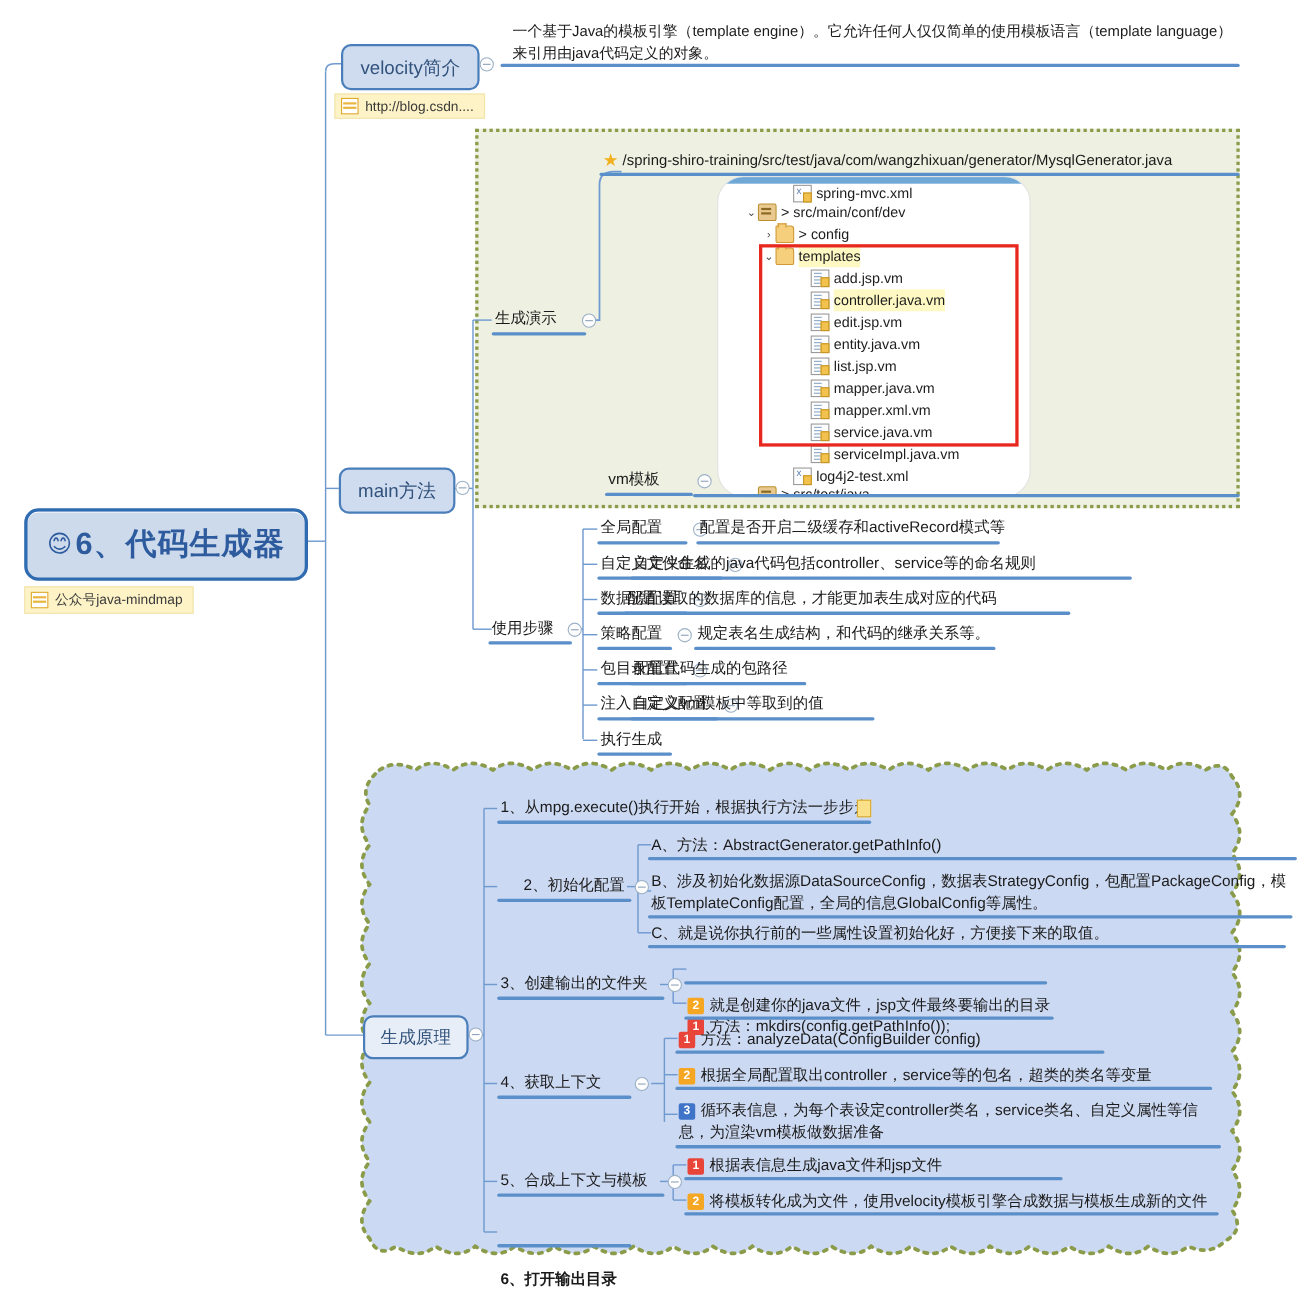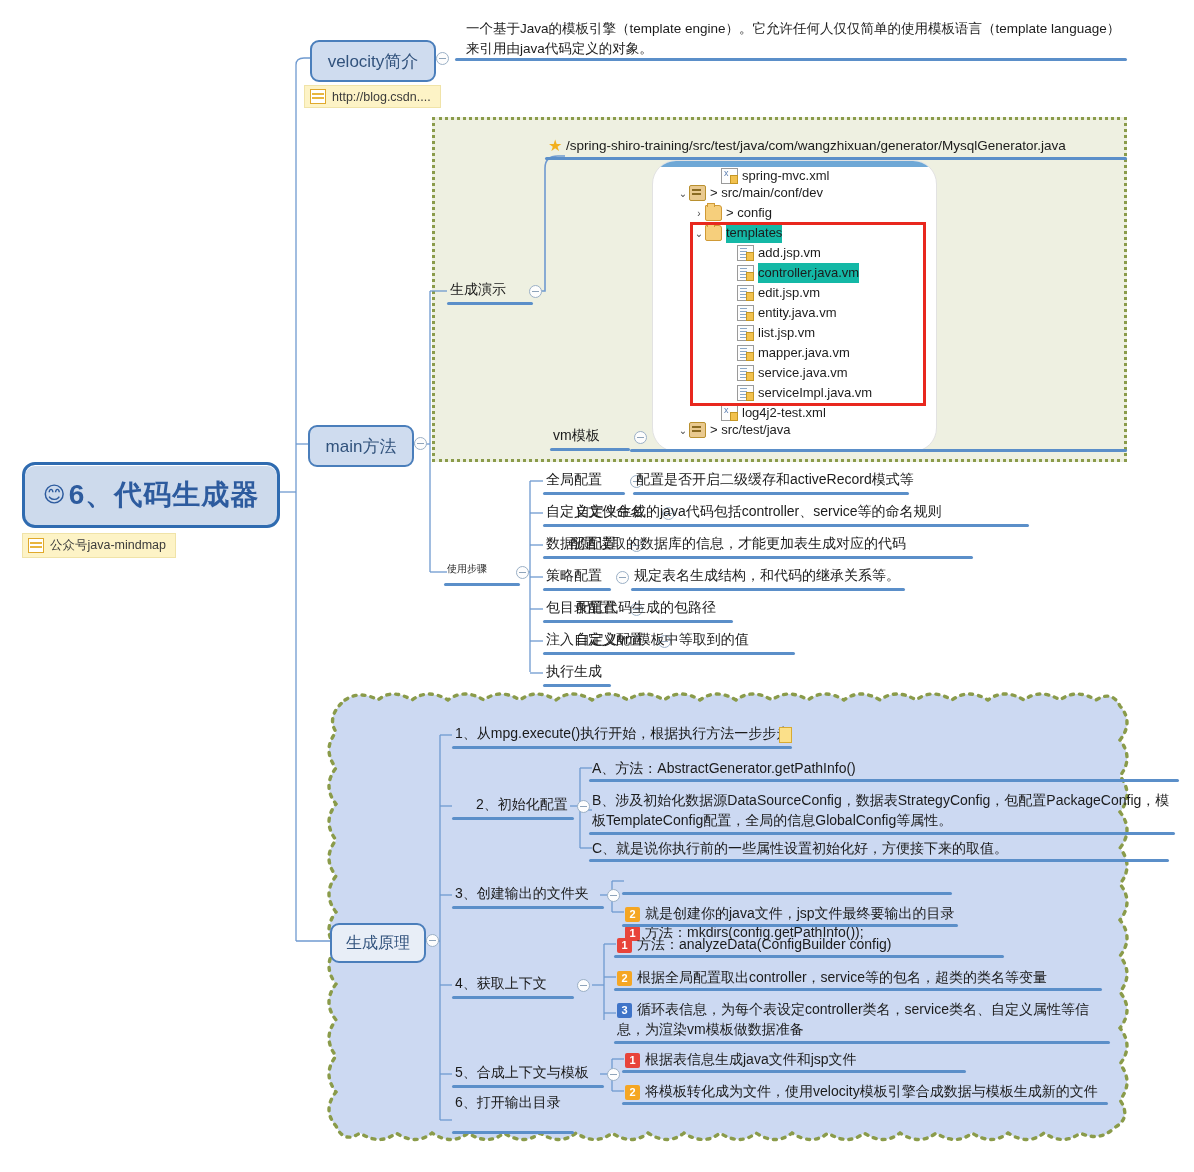--- a/index.html
+++ b/index.html
@@ -119,21 +119,21 @@
     box-shadow:0 3px 0 #8aa8c8,0 6px 0 #8aa8c8,0 9px 0 #8aa8c8;background:#8aa8c8;
   }
   .ico.file:after{
     content:"";position:absolute;right:-1px;bottom:-1px;width:6px;height:7px;background:#f2c14e;border:1px solid #c59724;
   }
   .ico.xml{background:#fdfdfd;border:1px solid #9a9a9a;}
   .ico.xml:before{content:"x";position:absolute;left:2px;top:-1px;font-size:9px;color:#5c7fb0;}
   .ico.xml:after{content:"";position:absolute;right:-1px;bottom:-1px;width:6px;height:7px;background:#f2c14e;border:1px solid #c59724;}
   .ico.pkg{background:#e9c98f;border:1px solid #b9902f;border-radius:2px;}
   .ico.pkg:before{content:"";position:absolute;left:2px;top:3px;width:9px;height:2px;background:#8a6a22;box-shadow:0 4px 0 #8a6a22;}
-  .sel{background:#14b8a6;}
+  .sel{background:#fef9c3;}
   .redbox{position:absolute;border:3px solid #e8281e;box-sizing:border-box;}
 
   
   .badge{
     display:inline-block;width:15px;height:15px;line-height:15px;
     text-align:center;color:#fff;font-size:11px;font-weight:bold;
     vertical-align:middle;margin-right:5px;border-radius:2px;
     font-family:"Liberation Sans",sans-serif;
   }
   .badge.b1{background:#e8443a;}
@@ -340,20 +340,25 @@
           <span class="lbl">list.jsp.vm</span>
         </div>
         <div class="row" style="padding-left: 72px;">
           <span class="chev"></span>
           <span class="ico file"></span>
           <span class="lbl">mapper.java.vm</span>
         </div>
         <div class="row" style="padding-left: 72px;">
           <span class="chev"></span>
           <span class="ico file"></span>
+          <span class="lbl">mapper.xml.vm</span>
+        </div>
+        <div class="row" style="padding-left: 72px;">
+          <span class="chev"></span>
+          <span class="ico file"></span>
           <span class="lbl">service.java.vm</span>
         </div>
         <div class="row" style="padding-left: 72px;">
           <span class="chev"></span>
           <span class="ico file"></span>
           <span class="lbl">serviceImpl.java.vm</span>
         </div>
         <div class="row" style="padding-left: 56px;">
           <span class="chev"></span>
           <span class="ico xml"></span>
@@ -363,21 +368,21 @@
           <span class="chev">⌄</span>
           <span class="ico pkg"></span>
           <span class="lbl">&gt; src/test/java</span>
         </div>
       </div>
     <div class="redbox" style="left:37px;top:61px;width:236px;height:184px;"></div>
   </div>
 
   <div class="u-line" style="left:630px;top:449px;width:497px;"></div>
 
-  <div class="node" style="left:447px;top:562px;font-size:10px;">
+  <div class="node" style="left:447px;top:562px;font-size:14px;">
     <span>使用步骤</span>
   </div>
   <div class="u-line" style="left:444px;top:583px;width:76px;"></div>
   <div class="collapse" style="left:516px;top:566px;"></div>
   <div id="usage-list">
       <div class="node" style="left: 546px; top: 471px; font-size: 14px;">全局配置</div>
       <div class="u-line" style="left: 543px; top: 492px; width: 82px;"></div>
       <div class="collapse" style="left: 630px; top: 475px;"></div>
       <div class="node" style="left: 636px; top: 471px; font-size: 14px;">配置是否开启二级缓存和activeRecord模式等</div>
       <div class="u-line" style="left: 633px; top: 492px; width: 276px;"></div>
@@ -443,17 +448,17 @@
       <div class="u-line" style="left: 614px; top: 988px; width: 488px;"></div>
       <div class="para" style="left: 617px; top: 999px; width: 490px; font-size: 14px; line-height: 20px; white-space: normal;"><span class="badge b3">3</span><span>循环表信息，为每个表设定controller类名，service类名、自定义属性等信息，为渲染vm模板做数据准备</span></div>
       <div class="u-line" style="left: 614px; top: 1041px; width: 496px;"></div>
       <div class="node" style="left: 455px; top: 1064px; font-size: 14px;">5、合成上下文与模板</div>
       <div class="u-line" style="left: 452px; top: 1085px; width: 152px;"></div>
       <div class="collapse" style="left: 607px; top: 1068px;"></div>
       <div class="para" style="left: 625px; top: 1049px; width: 338px; font-size: 14px; line-height: 20px; white-space: normal;"><span class="badge b1">1</span><span>根据表信息生成java文件和jsp文件</span></div>
       <div class="u-line" style="left: 622px; top: 1070px; width: 344px;"></div>
       <div class="para" style="left: 625px; top: 1081px; width: 480px; font-size: 14px; line-height: 20px; white-space: normal;"><span class="badge b2">2</span><span>将模板转化成为文件，使用velocity模板引擎合成数据与模板生成新的文件</span></div>
       <div class="u-line" style="left: 622px; top: 1102px; width: 486px;"></div>
-      <div class="node" style="left: 455px; top: 1094px; font-size: 14px;">6、打开输出目录</div>
+      <div class="node" style="left: 455px; top: 1154px; font-size: 14px; font-weight: bold;">6、打开输出目录</div>
       <div class="u-line" style="left: 452px; top: 1131px; width: 122px;"></div>
     </div>
 
 </div>
 
 </body></html>

